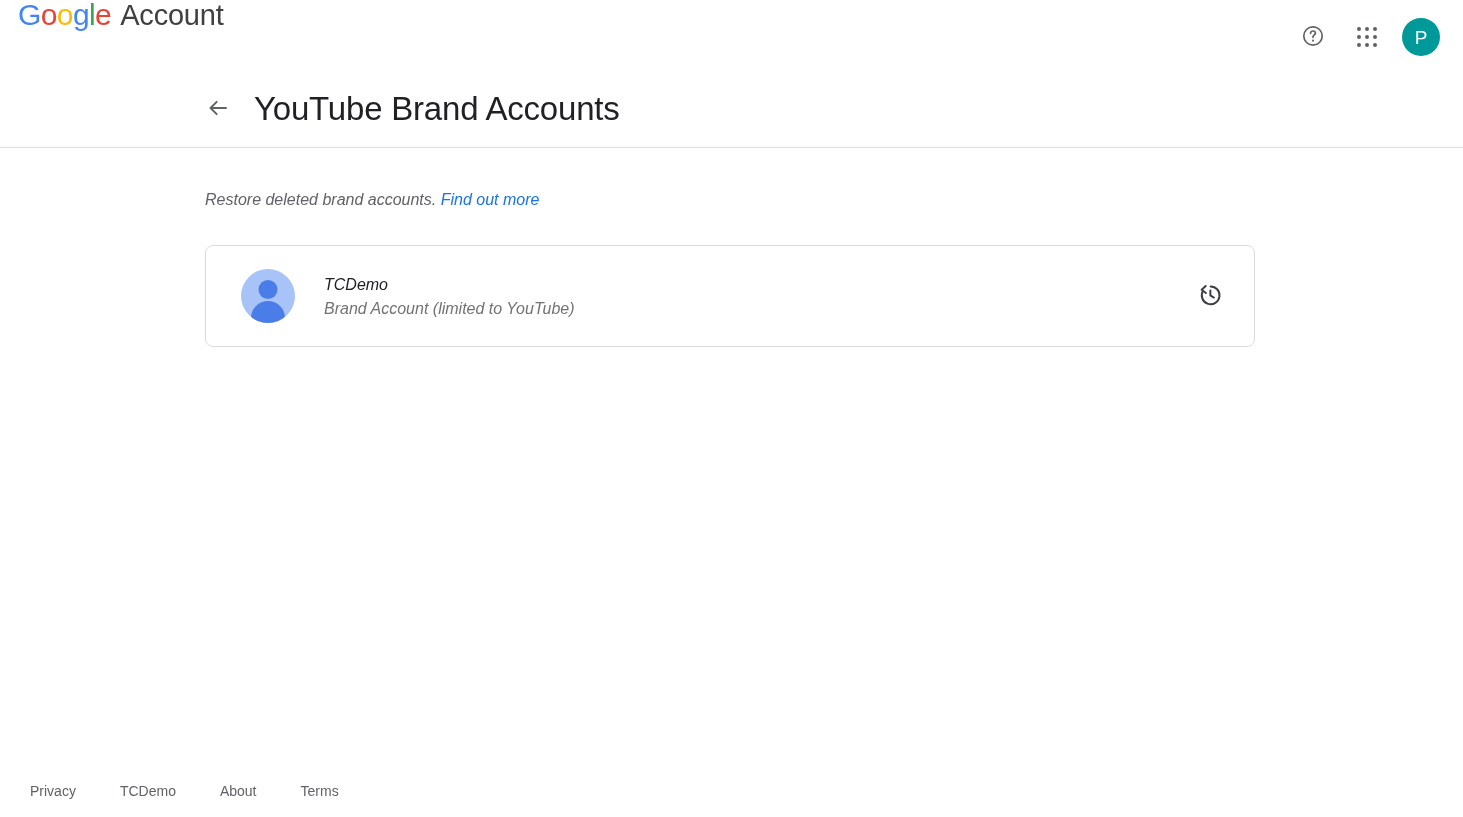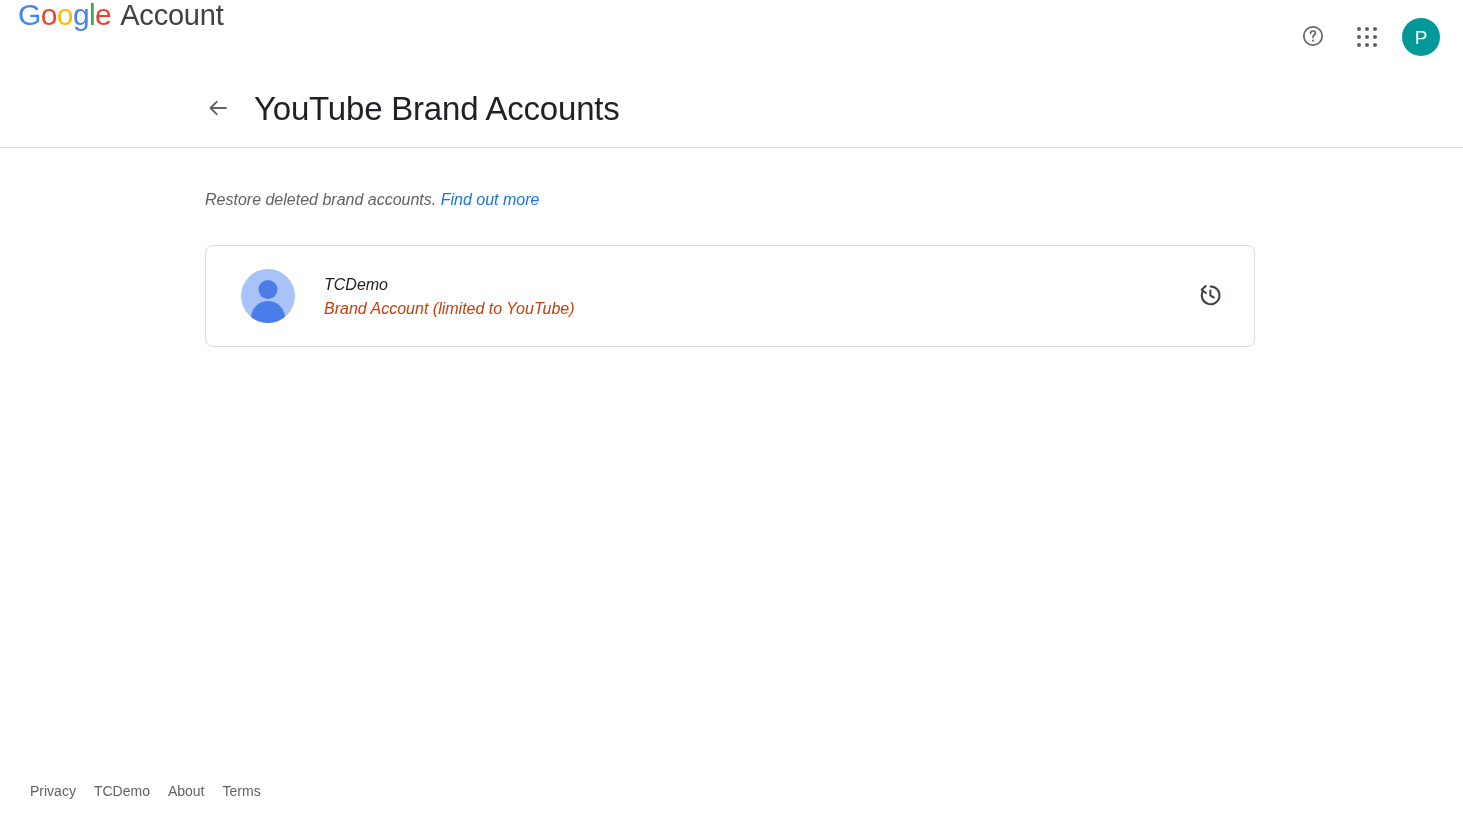--- a/index.html
+++ b/index.html
@@ -206,21 +206,21 @@
     justify-content: center;
     gap: 3px;
   }
   .acct-name {
     font-size: 16px;
     color: #202124;
     line-height: 21px;
   }
   .acct-type {
     font-size: 16px;
-    color: #c2410c;
+    color: #737373;
     line-height: 21px;
   }
   .acct-spacer { flex: 1 1 auto; }
   .restore-btn {
     width: 44px;
     height: 44px;
     border: none;
     background: transparent;
     border-radius: 50%;
     display: flex;
@@ -233,21 +233,21 @@
   
   .footer {
     position: absolute;
     left: 0;
     bottom: 0;
     width: 100%;
     height: 52px;
     display: flex;
     align-items: center;
     padding-left: 30px;
-    gap: 18px;
+    gap: 44px;
   }
   .footer a {
     font-size: 14px;
     color: #5f6368;
     text-decoration: none;
     cursor: pointer;
   }
 </style>
 </head>
 <body>

